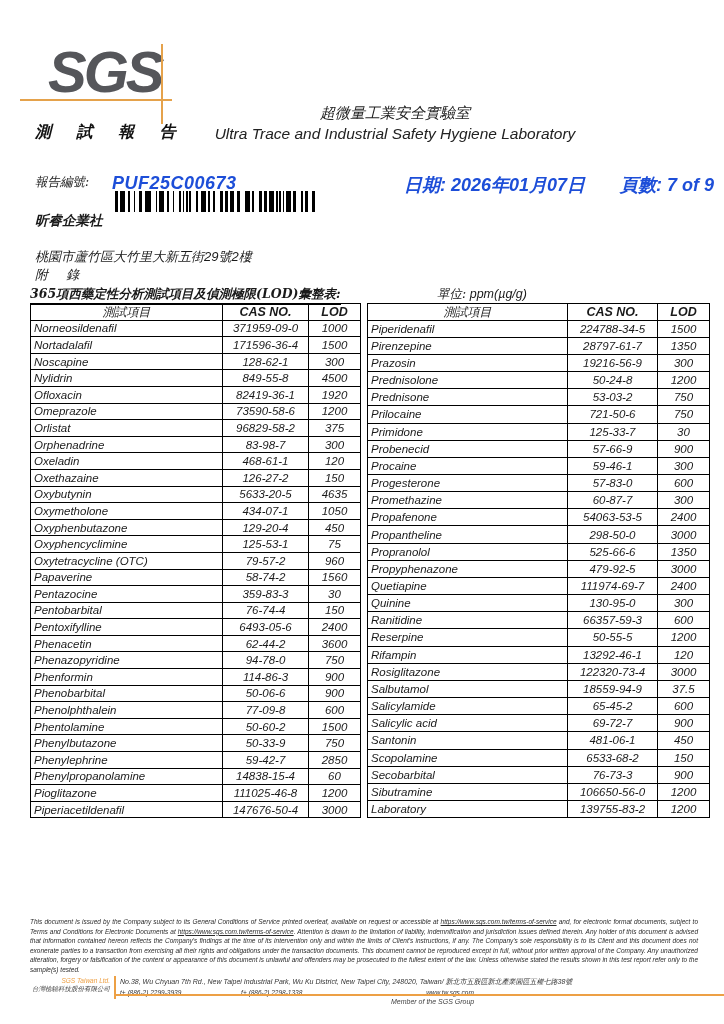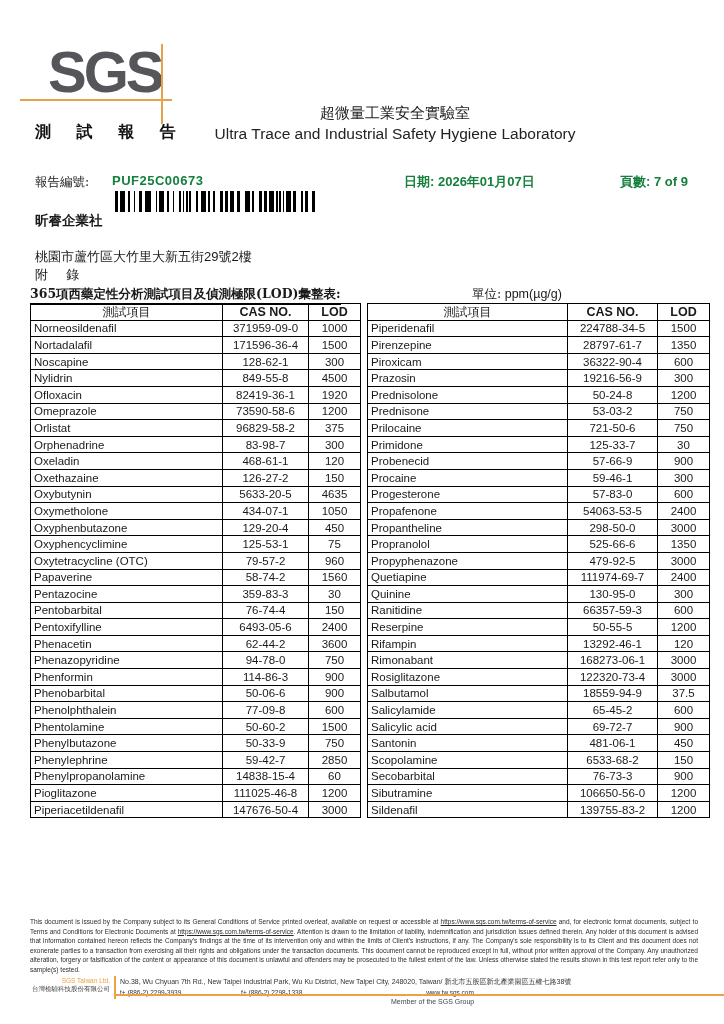--- a/index.html
+++ b/index.html
@@ -4,21 +4,21 @@
 <style>
   * { margin: 0; padding: 0; box-sizing: border-box; }
   html, body { width: 724px; height: 1024px; }
   body {
     background: #ffffff;
     font-family: "Liberation Sans", sans-serif;
     color: #1a1a1a;
     position: relative;
     overflow: hidden;
   }
-  .abs { position: absolute; }
+  .abs { position: absolute; font-style: italic; }
 
   
   .sgs-logo {
     left: 48px; top: 44px;
     font-family: "Liberation Sans", sans-serif;
     font-weight: bold; font-size: 58px; line-height: 56px;
     letter-spacing: -3px; color: #55565a;
   }
   .logo-hline { left: 20px; top: 99px; width: 152px; height: 2px; background: #e5a24b; }
   .logo-vline { left: 161px; top: 44px; width: 2px; height: 80px; background: #e5a24b; }
@@ -32,21 +32,21 @@
     font-family: "DejaVu Serif", "Liberation Serif", serif;
     font-size: 15px; color: #222;
   }
   .lab-en {
     left: 160px; top: 125px; width: 470px; text-align: center;
     font-size: 15.5px; color: #222;
   }
 
   
   .meta-label { font-family: "DejaVu Serif", "Liberation Serif", serif; font-size: 12.5px; color: #222; }
-  .meta-bold  { font-weight: bold; font-size: 13px; color: #15803d; }
+  .meta-bold  { font-weight: bold; font-size: 18px; color: #1d4ed8; }
   .m-repno-lbl { left: 35px;  top: 174px; }
   .m-repno-val { left: 112px; top: 173px; letter-spacing: .5px; }
   .m-date      { left: 404px; top: 173px; }
   .m-pages     { left: 620px; top: 173px; }
 
   .barcode { left: 115px; top: 191px; width: 230px; height: 21px; overflow: hidden; white-space: nowrap; font-size: 0; }
 
   
   .client-name { left: 35px; top: 212px; font-weight: bold; font-size: 13.5px; }
   .client-addr { left: 35px; top: 248px; font-size: 13px; }
@@ -56,21 +56,21 @@
     left: 35px; top: 266px;
     font-family: "DejaVu Serif", "Liberation Serif", serif;
     font-size: 13px; letter-spacing: 7px;
   }
   .tbl-title {
     left: 30px; top: 286px;
     font-family: "DejaVu Serif", "Liberation Serif", serif;
     font-weight: bold; font-size: 12.5px;
     border-bottom: 1px solid #000; padding-bottom: 1px;
   }
-  .unit { left: 472px; top: 286px; font-size: 12.5px; }
+  .unit { left: 437px; top: 286px; font-size: 12.5px; }
   .unit .u-lbl { font-family: "DejaVu Serif", "Liberation Serif", serif; }
 
   
   .tables { left: 30px; top: 303px; width: 678px; display: flex; gap: 6px; }
   table { border-collapse: collapse; table-layout: fixed; }
   table.t-left  { width: 330px; }
   table.t-right { width: 342px; }
   table, th, td { border: 1px solid #000; }
   table { border-width: 1.5px; }
   th, td { height: 16.6px; font-size: 11.5px; line-height: 12px; padding: 0 3px; overflow: hidden; white-space: nowrap; }
@@ -313,25 +313,20 @@
           <td class="td-name">Piperidenafil</td>
           <td class="td-cas">224788-34-5</td>
           <td class="td-lod">1500</td>
         </tr>
         <tr>
           <td class="td-name">Pirenzepine</td>
           <td class="td-cas">28797-61-7</td>
           <td class="td-lod">1350</td>
         </tr>
         <tr>
-          <td class="td-name">Piroxicam</td>
-          <td class="td-cas">36322-90-4</td>
-          <td class="td-lod">600</td>
-        </tr>
-        <tr>
           <td class="td-name">Prazosin</td>
           <td class="td-cas">19216-56-9</td>
           <td class="td-lod">300</td>
         </tr>
         <tr>
           <td class="td-name">Prednisolone</td>
           <td class="td-cas">50-24-8</td>
           <td class="td-lod">1200</td>
         </tr>
         <tr>
@@ -358,20 +353,25 @@
           <td class="td-name">Procaine</td>
           <td class="td-cas">59-46-1</td>
           <td class="td-lod">300</td>
         </tr>
         <tr>
           <td class="td-name">Progesterone</td>
           <td class="td-cas">57-83-0</td>
           <td class="td-lod">600</td>
         </tr>
         <tr>
+          <td class="td-name">Promethazine</td>
+          <td class="td-cas">60-87-7</td>
+          <td class="td-lod">300</td>
+        </tr>
+        <tr>
           <td class="td-name">Propafenone</td>
           <td class="td-cas">54063-53-5</td>
           <td class="td-lod">2400</td>
         </tr>
         <tr>
           <td class="td-name">Propantheline</td>
           <td class="td-cas">298-50-0</td>
           <td class="td-lod">3000</td>
         </tr>
         <tr>
@@ -403,25 +403,20 @@
           <td class="td-name">Reserpine</td>
           <td class="td-cas">50-55-5</td>
           <td class="td-lod">1200</td>
         </tr>
         <tr>
           <td class="td-name">Rifampin</td>
           <td class="td-cas">13292-46-1</td>
           <td class="td-lod">120</td>
         </tr>
         <tr>
-          <td class="td-name">Rimonabant</td>
-          <td class="td-cas">168273-06-1</td>
-          <td class="td-lod">3000</td>
-        </tr>
-        <tr>
           <td class="td-name">Rosiglitazone</td>
           <td class="td-cas">122320-73-4</td>
           <td class="td-lod">3000</td>
         </tr>
         <tr>
           <td class="td-name">Salbutamol</td>
           <td class="td-cas">18559-94-9</td>
           <td class="td-lod">37.5</td>
         </tr>
         <tr>
@@ -448,21 +443,21 @@
           <td class="td-name">Secobarbital</td>
           <td class="td-cas">76-73-3</td>
           <td class="td-lod">900</td>
         </tr>
         <tr>
           <td class="td-name">Sibutramine</td>
           <td class="td-cas">106650-56-0</td>
           <td class="td-lod">1200</td>
         </tr>
         <tr>
-          <td class="td-name">Sildenafil</td>
+          <td class="td-name">Laboratory</td>
           <td class="td-cas">139755-83-2</td>
           <td class="td-lod">1200</td>
         </tr>
       </tbody>
   </table>
 </div>
 
 <div class="abs legal"><span>This document is issued by the Company subject to its General Conditions of Service printed overleaf, available on request or accessible at </span><span class="lnk">https://www.sgs.com.tw/terms-of-service</span><span> and, for electronic format documents, subject to Terms and Conditions for Electronic Documents at </span><span class="lnk">https://www.sgs.com.tw/terms-of-service</span><span>. Attention is drawn to the limitation of liability, indemnification and jurisdiction issues defined therein. Any holder of this document is advised that information contained hereon reflects the Company's findings at the time of its intervention only and within the limits of Client's instructions, if any. The Company's sole responsibility is to its Client and this document does not exonerate parties to a transaction from exercising all their rights and obligations under the transaction documents. This document cannot be reproduced except in full, without prior written approval of the Company. Any unauthorized alteration, forgery or falsification of the content or appearance of this document is unlawful and offenders may be prosecuted to the fullest extent of the law. Unless otherwise stated the results shown in this test report refer only to the sample(s) tested.</span></div>
 
 <div class="abs cfooter">

